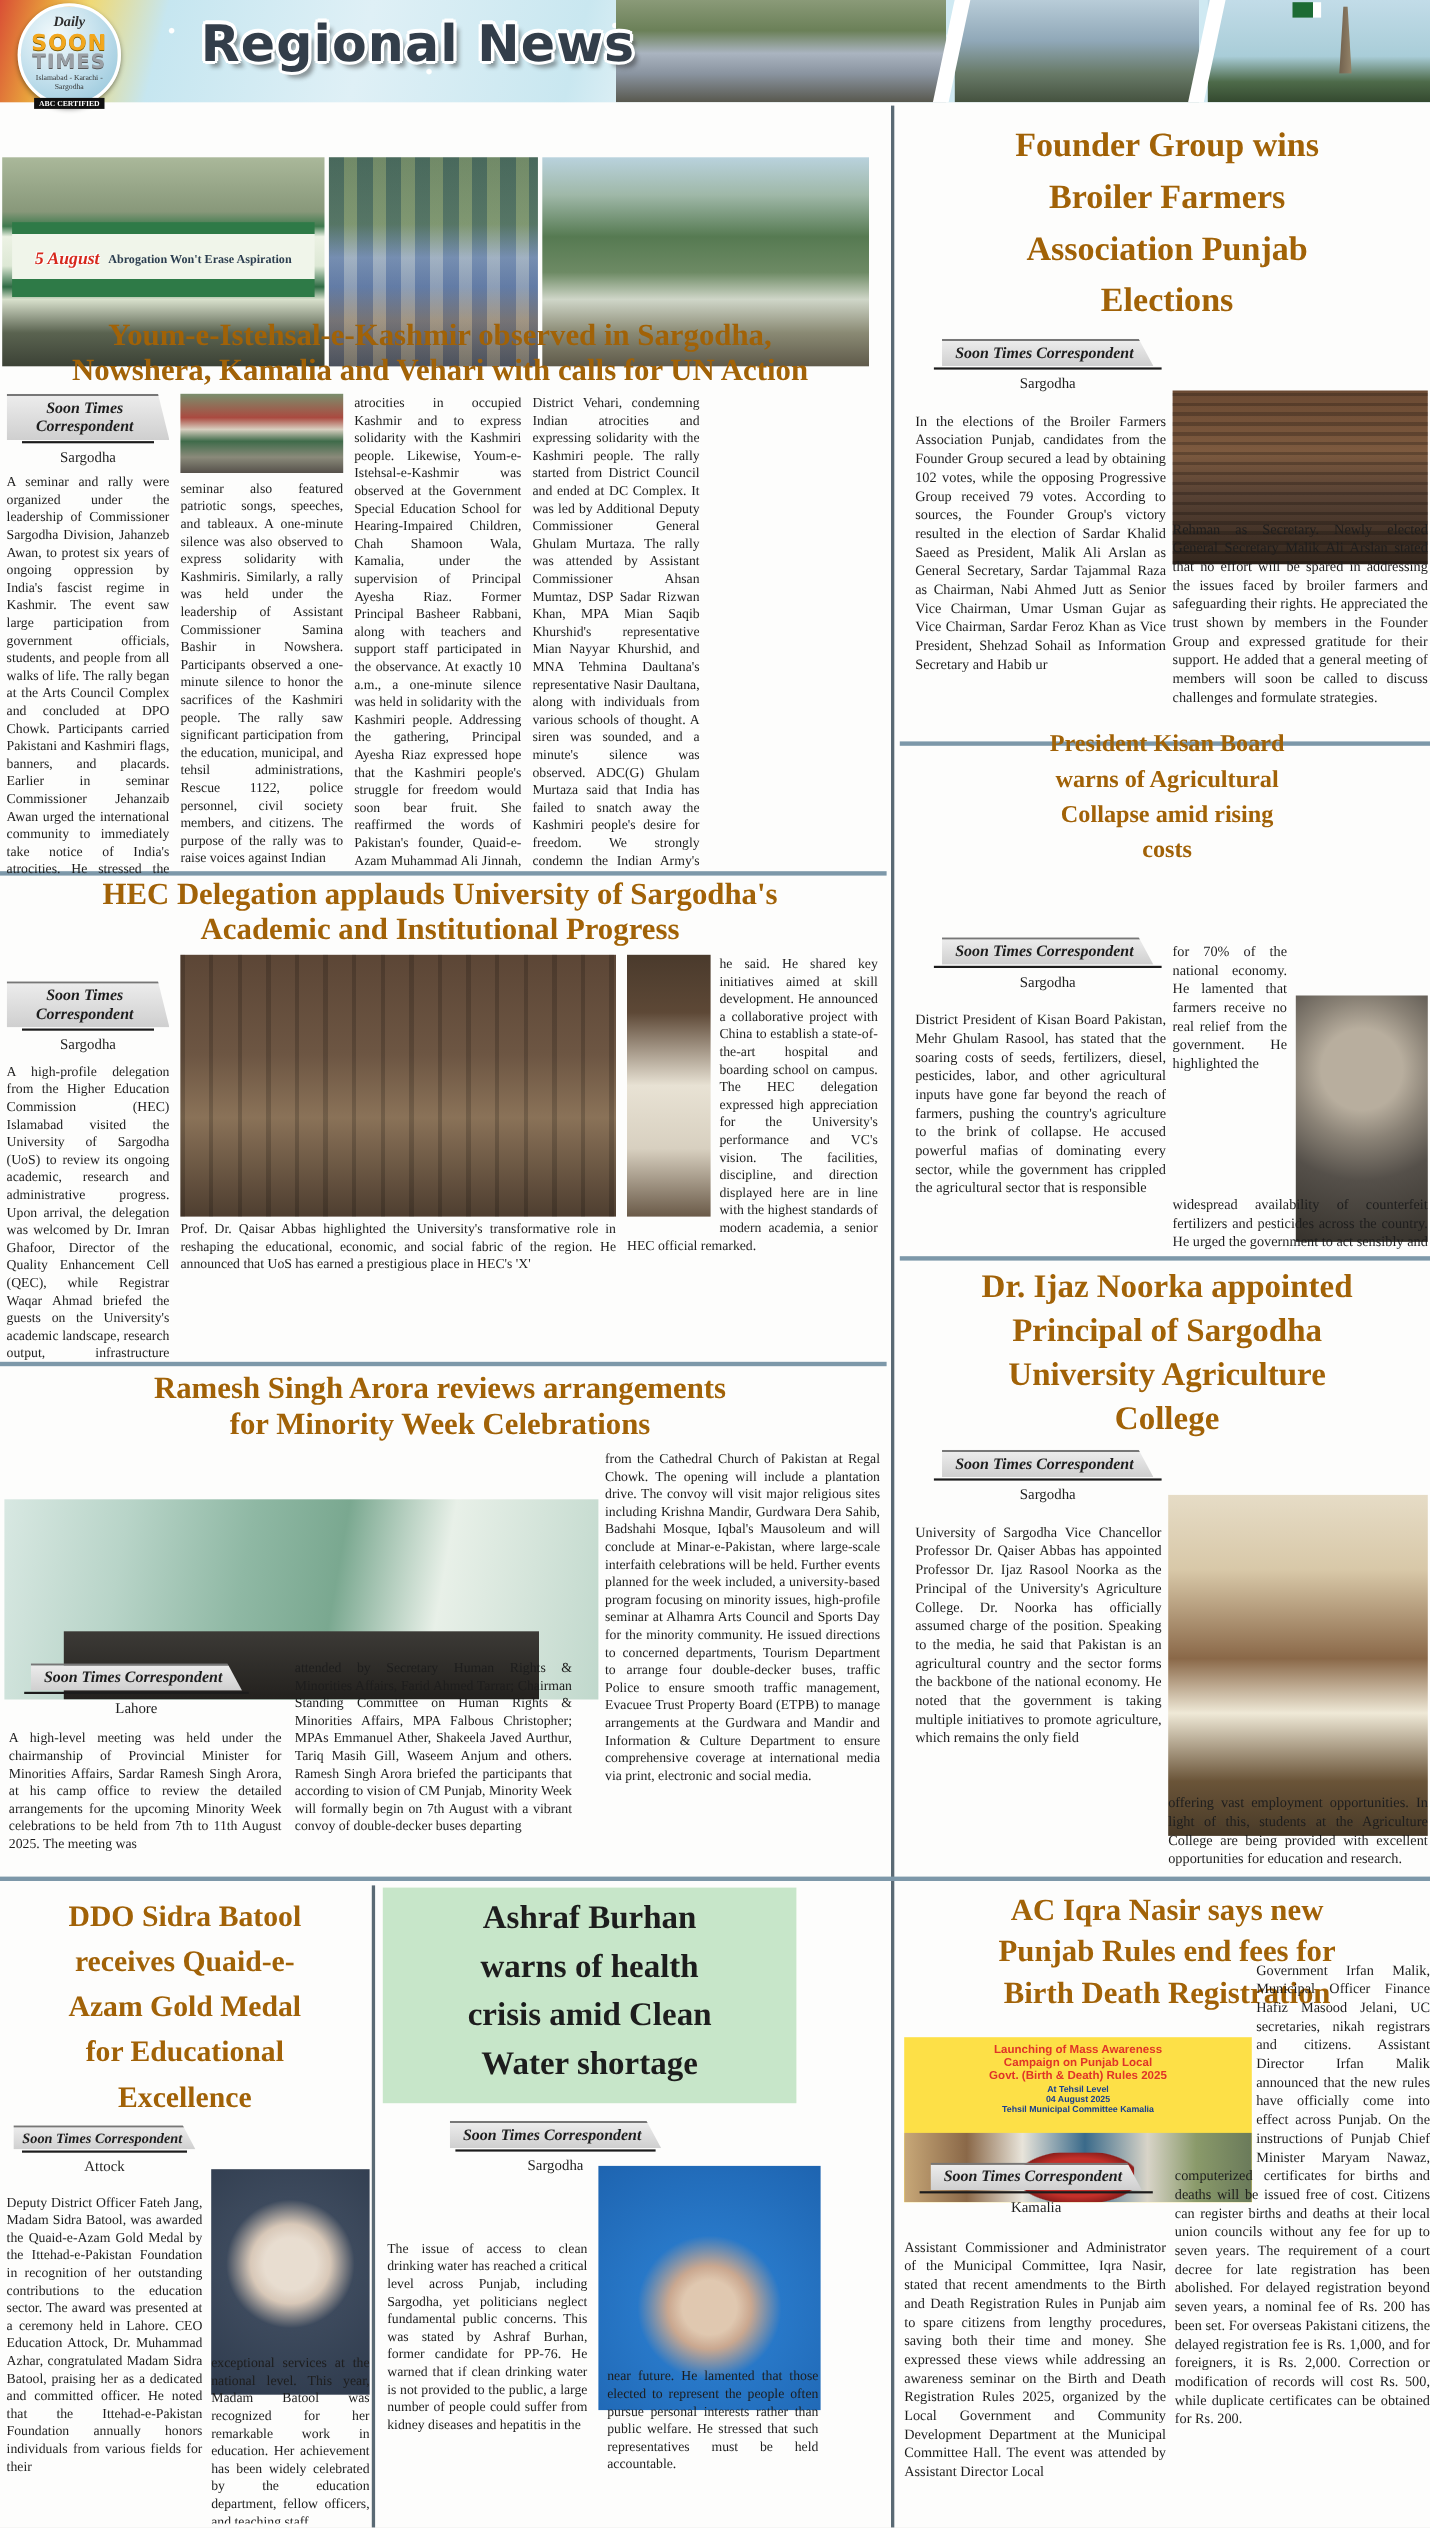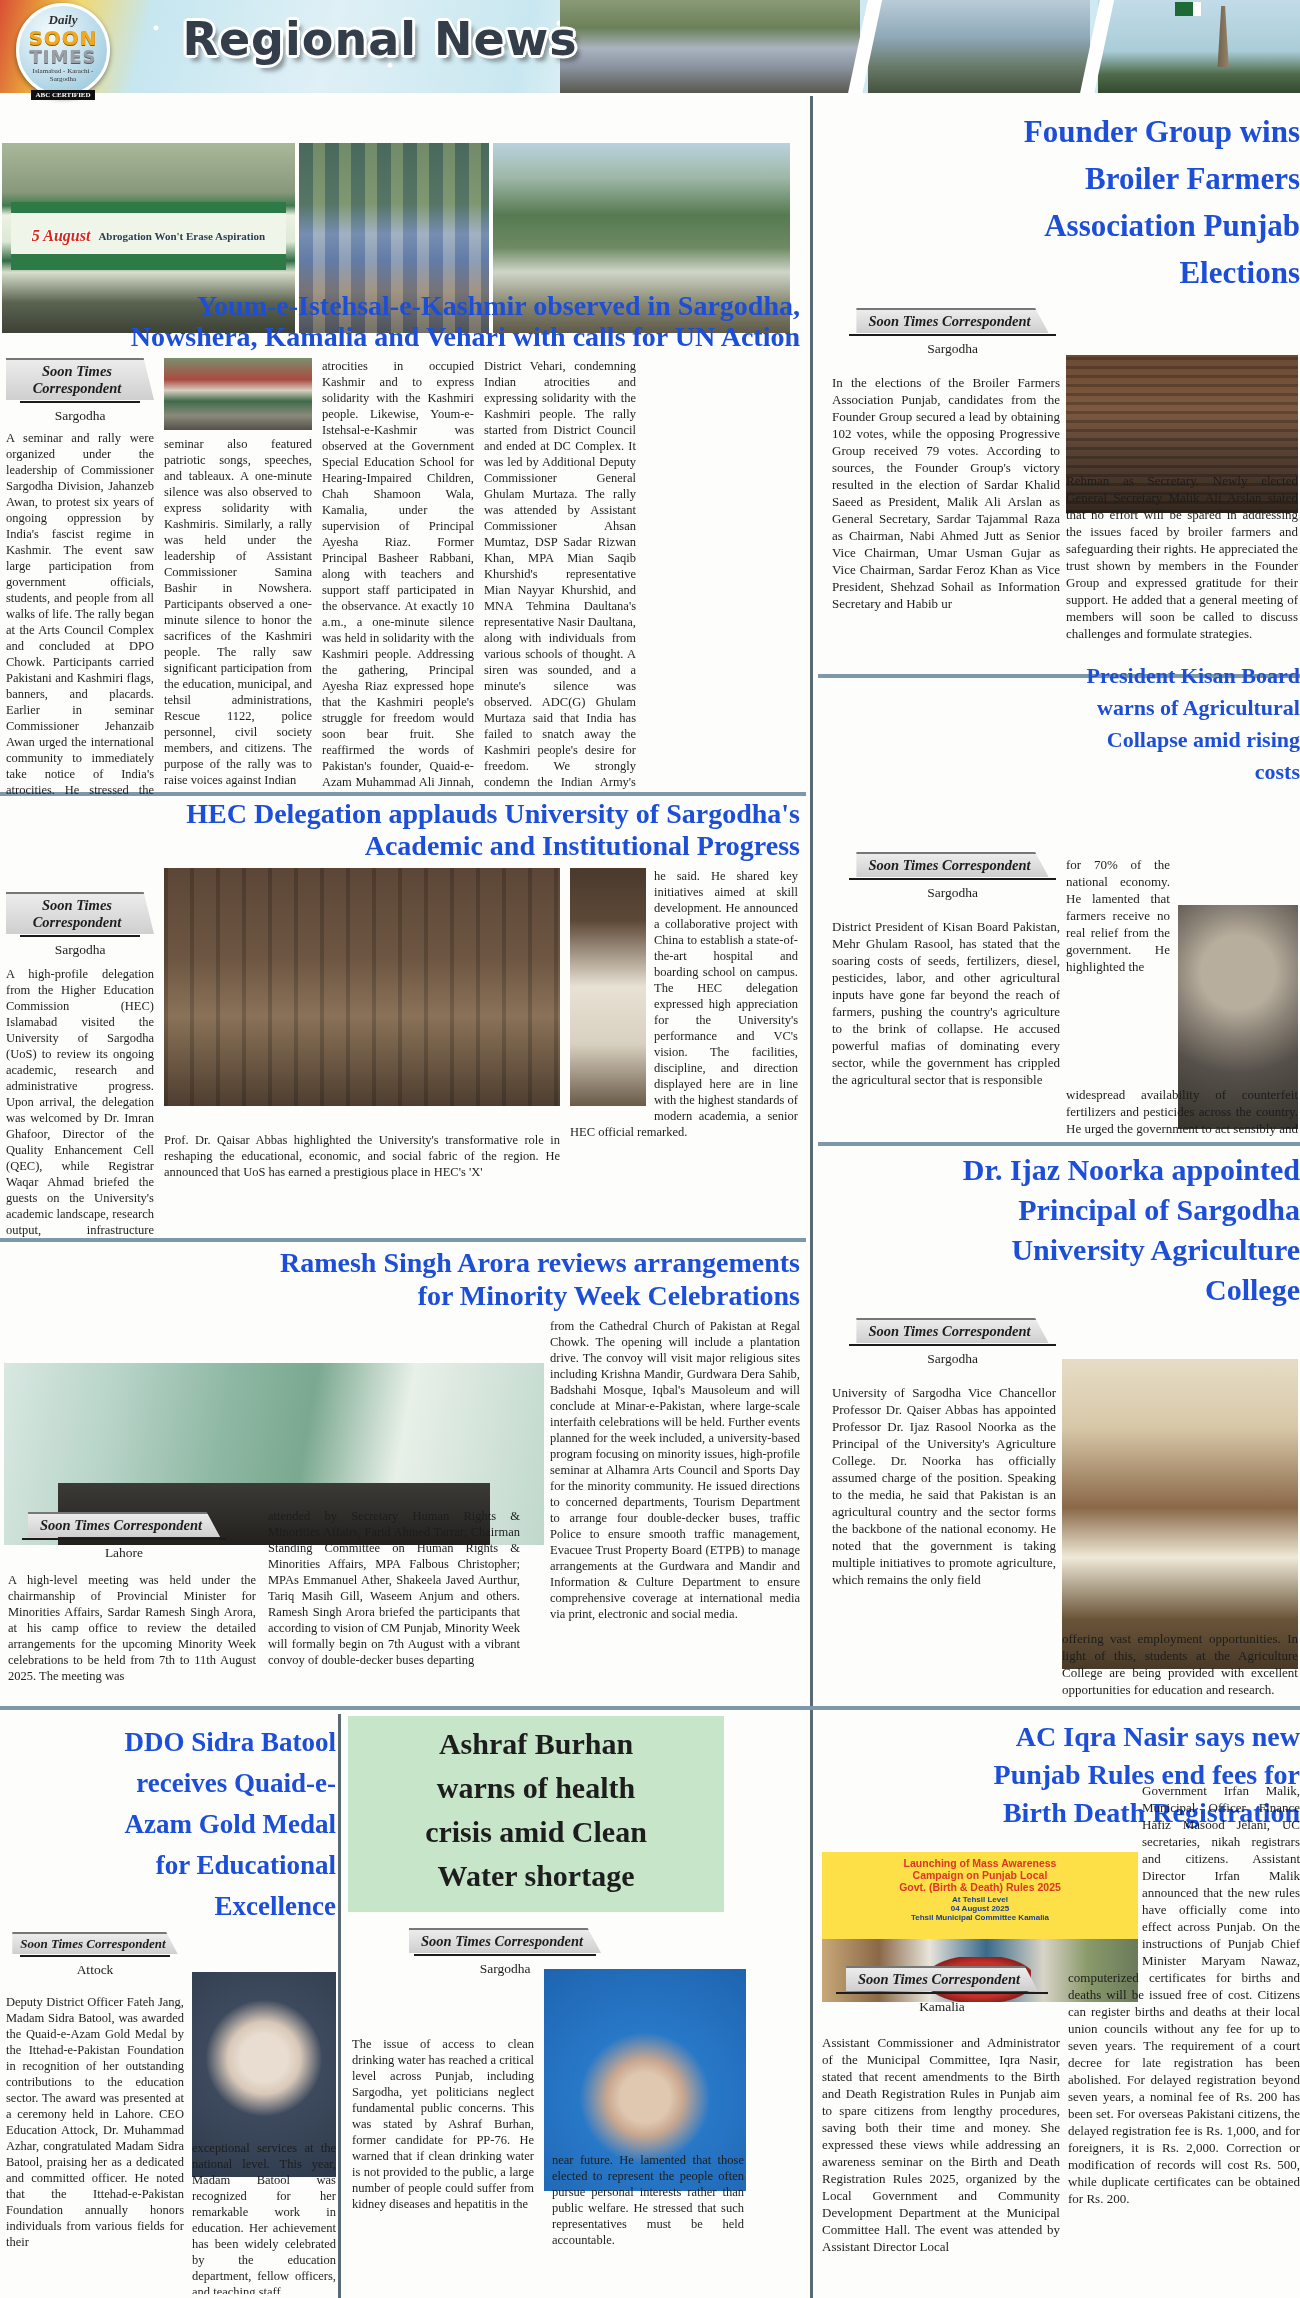--- a/index.html
+++ b/index.html
@@ -32,21 +32,21 @@
   .banner-ph1{left:560px;width:300px;background:linear-gradient(180deg,#8a9a78 0%,#6b8058 30%,#aab4c0 52%,#8a94a0 72%,#58584e 100%);}
   .banner-ph2{left:868px;width:222px;background:linear-gradient(180deg,#b8ccd8 0%,#90a8b8 40%,#687a68 72%,#45523f 100%);}
   .banner-ph3{left:1098px;width:202px;background:linear-gradient(180deg,#c2dce8 0%,#a9cdd8 55%,#4e6b4a 80%,#34492f 100%);}
   .banner-sep{position:absolute;top:-8px;width:14px;height:110px;background:#fff;transform:rotate(12deg);z-index:1;}
   .minar{position:absolute;left:58%;top:6%;width:16px;height:66%;
     background:linear-gradient(90deg,#6a5a48,#9a8a6e);clip-path:polygon(15% 100%,85% 100%,62% 0,38% 0);}
   .minar-flag{position:absolute;left:38%;top:2%;width:26px;height:14px;background:linear-gradient(90deg,#1c6b34 70%,#fff 70%);}
   
   .hdiv{position:absolute;height:4px;background:#7d98a9;}
   .vr{position:absolute;width:3px;background:#5a6a74;}
-  .headline{position:absolute;text-align:right;font-weight:600;color:#1d4ed8;white-space:pre-line;}
+  .headline{position:absolute;text-align:center;font-weight:600;color:#a16207;white-space:pre-line;}
   .byline{text-align:center;}
   .byline-box{display:inline-block;background:linear-gradient(180deg,#ececec,#cfcfcf);
     clip-path:polygon(0 0,93% 0,100% 100%,0 100%);font-weight:bold;font-size:14.5px;
     padding:3px 18px 3px 12px;border-top:2px solid #777;font-style:italic;}
   .byline-rule{height:2px;background:#1c1c1c;margin:1px 14px 2px;}
   .byline-loc{font-size:13.5px;padding-top:3px;}
   .txt{font-size:12.5px;line-height:16px;text-align:justify;overflow:hidden;}
   .txt-r{font-size:13px;line-height:17px;text-align:justify;overflow:hidden;}
   .abs{position:absolute;}
   .photo{position:absolute;overflow:hidden;margin-top:47px;}
@@ -168,21 +168,21 @@
       <div style="width:148px;flex:none;">
         <div class="byline" style="margin-top:24px;">
           <div class="byline-box">Soon Times Correspondent</div>
           <div class="byline-rule"></div>
           <div class="byline-loc">Sargodha</div>
         </div>
         <div class="txt" style="height:272px;margin-top:8px;">A high-profile delegation from the Higher Education Commission (HEC) Islamabad visited the University of Sargodha (UoS) to review its ongoing academic, research and administrative progress. Upon arrival, the delegation was welcomed by Dr. Imran Ghafoor, Director of the Quality Enhancement Cell (QEC), while Registrar Waqar Ahmad briefed the guests on the University's academic landscape, research output, infrastructure development, and administrative frameworks. Vice Chancellor</div>
       </div>
       <div style="width:396px;flex:none;position:relative;">
         <div class="ph-hec-group" style="position:relative;"></div>
-        <div style="display:flex;gap:28px;margin-top:26px;">
+        <div style="display:flex;gap:28px;margin-top:3px;">
           <div class="txt" style="flex:1;height:114px;">Prof. Dr. Qaisar Abbas highlighted the University's transformative role in reshaping the educational, economic, and social fabric of the region. He announced that UoS has earned a prestigious place in HEC's 'X'</div>
         </div>
       </div>
       <div style="width:228px;flex:none;">
         <div class="ph-hec-man"></div>
         <div class="txt" style="height:364px;overflow:visible;">he said. He shared key initiatives aimed at skill development. He announced a collaborative project with China to establish a state-of-the-art hospital and boarding school on campus. The HEC delegation expressed high appreciation for the University's performance and VC's vision. The facilities, discipline, and direction displayed here are in line with the highest standards of modern academia, a senior HEC official remarked.</div>
       </div>
     </div>
   </div>
 

